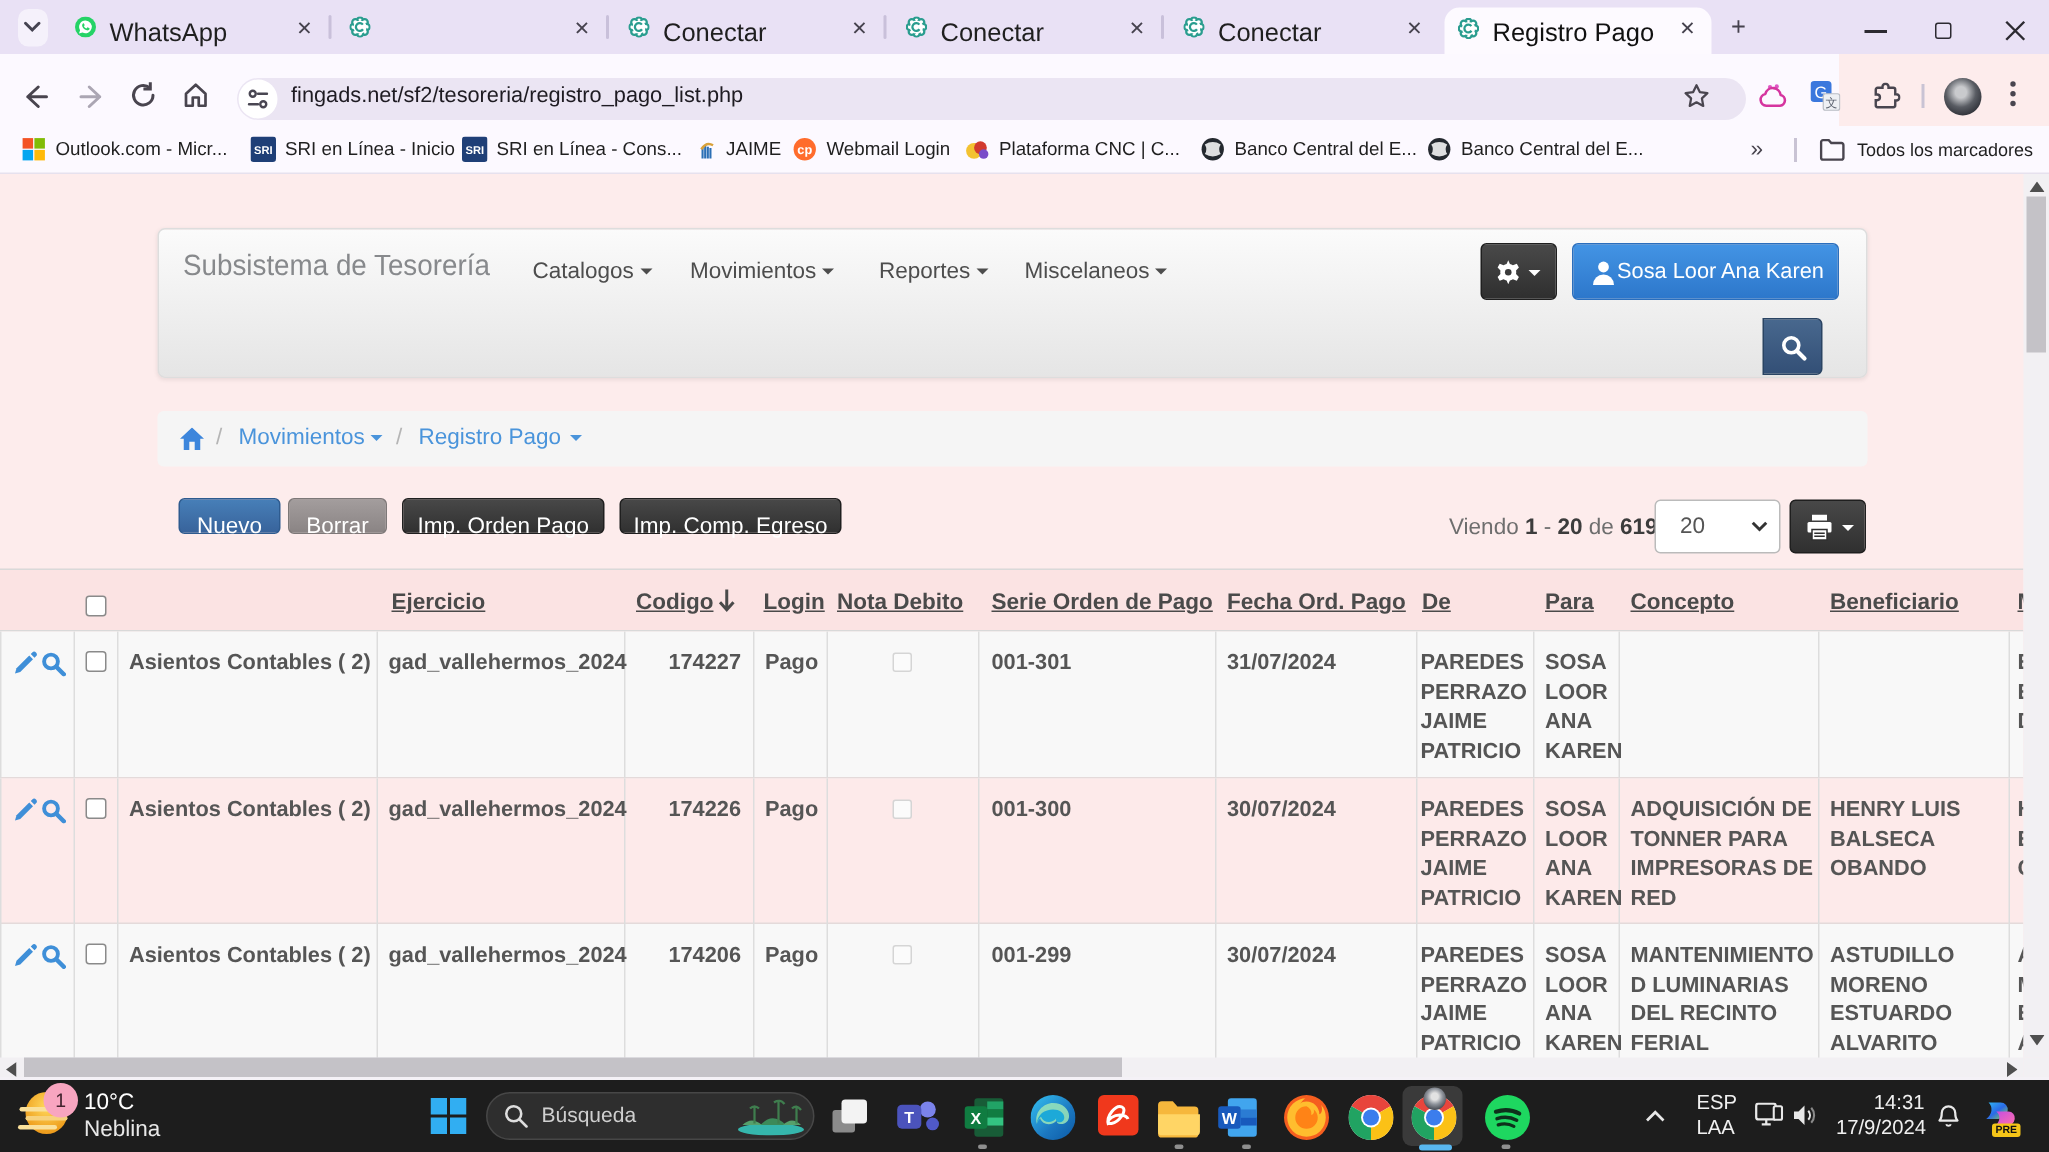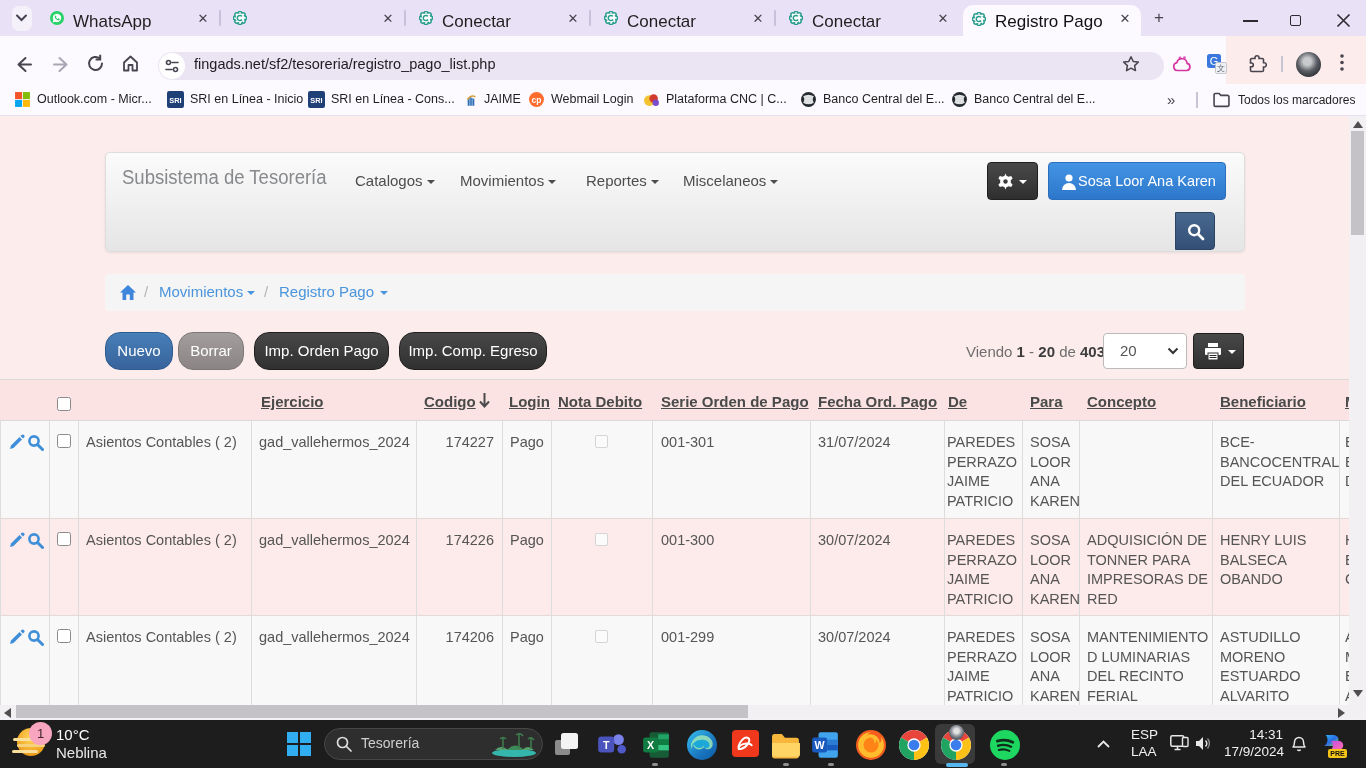--- a/index.html
+++ b/index.html
@@ -27,30 +27,30 @@
 #hpanel{position:absolute;left:105px;top:36px;width:1140px;height:100px;background:linear-gradient(#fbfbfb,#e5e5e5);border:1px solid #ddd;border-radius:5px;box-shadow:0 1px 3px rgba(0,0,0,.08);}
 #htitle{position:absolute;left:16px;top:13px;font-size:19.5px;color:#87898c;transform:scaleX(.95);transform-origin:left;white-space:nowrap;}
 .navlink{position:absolute;top:19px;font-size:15px;color:#4d4d4d;}
 .caret{display:inline-block;width:0;height:0;border-left:4px solid transparent;border-right:4px solid transparent;border-top:4px solid #4d4d4d;vertical-align:middle;margin-left:4px;}
 #gearbtn{position:absolute;left:881px;top:9px;width:51px;height:38px;background:linear-gradient(#494949,#2f2f2f);border:1px solid #1f1f1f;border-radius:4px;}
 #userbtn{position:absolute;left:942px;top:9px;width:178px;height:38px;background:linear-gradient(#4394e4,#2d77cb);border:1px solid #2a6ebd;border-radius:4px;color:#fff;font-size:14.5px;text-align:center;line-height:36px;}
 #searchin{position:absolute;left:850px;top:59px;width:219px;height:38px;background:#fff;border:1px solid #ccc;border-radius:4px 0 0 4px;color:#999;font-size:15px;line-height:36px;padding-left:12px;}
 #searchbtn{position:absolute;left:1069px;top:59px;width:40px;height:38px;background:linear-gradient(#48688e,#334f76);border:1px solid #2a4463;border-radius:0 4px 4px 0;}
 #crumb{position:absolute;left:105px;top:158px;width:1140px;height:37px;background:#f5f5f5;border-radius:4px;font-size:15px;}
 .blue{color:#4a94db;}
-.btn{position:absolute;top:216px;height:38px;border-radius:15px;color:#fff;font-size:15px;text-align:center;line-height:36px;}
+.btn{position:absolute;top:216px;height:24px;border-radius:4px;color:#fff;font-size:15px;text-align:center;line-height:36px;margin-left:14px;}
 #viendo{position:absolute;left:966px;top:227px;font-size:15px;color:#6e6e6e;}
 #pagesel{position:absolute;left:1103px;top:217px;width:84px;height:36px;background:#fff;border:1px solid #bbb;border-radius:4px;font-size:15px;color:#555;line-height:34px;padding-left:16px;}
 #printbtn{position:absolute;left:1193px;top:217px;width:51px;height:36px;background:linear-gradient(#484848,#303030);border:1px solid #1f1f1f;border-radius:4px;}
 
 
 #tbl{position:absolute;left:0px;top:263px;width:1349px;}
 .hrow{position:absolute;left:0;top:0;width:1349px;height:42px;background:#fbe3e3;border-top:1px solid #d9d9d9;border-bottom:1px solid #d9d9d9;}
 .hlbl{position:absolute;top:14px;font-size:15px;font-weight:bold;color:#4a4a4a;text-decoration:underline;white-space:nowrap;}
-.row{position:absolute;left:0;width:1349px;}
+.row{position:absolute;left:0;width:1349px;font-weight:bold;}
 .cell{position:absolute;font-size:14.5px;color:#555;line-height:19.5px;padding-top:0px;white-space:pre-line;}
 .vline{position:absolute;top:0;width:1px;background:#ddd;}
 .cb{position:absolute;width:14px;height:14px;background:#fff;border:1px solid #8a8a8a;border-radius:2.5px;}
 .cbd{position:absolute;width:13px;height:13px;background:#fbfbfb;border:1px solid #d5d5d5;border-radius:2px;}
 
 
 #hscroll{position:absolute;left:0;top:705px;width:1349px;height:13px;background:#f2f0f3;}
 #hthumb{position:absolute;left:16px;top:0px;width:732px;height:13px;background:#c4c2c7;}
 #vscroll{position:absolute;left:1349px;top:116px;width:17px;height:589px;background:#f2f0f3;}
 #corner{position:absolute;left:1349px;top:705px;width:17px;height:13px;background:#f2f0f3;}
@@ -316,21 +316,21 @@
     <span class="blue" style="position:absolute;left:54px;top:9px;">Movimientos<span class="caret" style="border-top-color:#4a94db;"></span></span>
     <span style="position:absolute;left:159px;top:9px;color:#b5b5b5;">/</span>
     <span class="blue" style="position:absolute;left:174px;top:9px;">Registro Pago<span class="caret" style="border-top-color:#4a94db;margin-left:6px;"></span></span>
   </div>
 
   <div class="btn" style="left:105px;width:68px;background:linear-gradient(#477fb8,#38639b);border:1px solid #2e5b8f;">Nuevo</div>
   <div class="btn" style="left:178px;width:66px;background:linear-gradient(#a39d9d,#8a8484);border:1px solid #7d7878;">Borrar</div>
   <div class="btn" style="left:254px;width:135px;background:linear-gradient(#484848,#303030);border:1px solid #1f1f1f;">Imp. Orden Pago</div>
   <div class="btn" style="left:399px;width:148px;background:linear-gradient(#484848,#303030);border:1px solid #1f1f1f;">Imp. Comp. Egreso</div>
 
-  <div id="viendo">Viendo <b style="color:#3c3c3c;">1</b> - <b style="color:#3c3c3c;">20</b> de <b style="color:#3c3c3c;">403</b></div>
+  <div id="viendo">Viendo <b style="color:#3c3c3c;">1</b> - <b style="color:#3c3c3c;">20</b> de <b style="color:#3c3c3c;">619</b></div>
   <div id="pagesel">20<svg style="position:absolute;right:7px;top:13px;" width="12" height="8" viewBox="0 0 12 8">
         <path d="M1.5 1.5 L6 6 L10.5 1.5" stroke="#333" stroke-width="2" fill="none"></path>
       </svg></div>
   <div id="printbtn">
       <svg style="position:absolute;left:10px;top:9px;" width="18" height="18" viewBox="0 0 18 18">
         <rect x="4" y="0" width="10" height="4" fill="#fff"></rect>
         <rect x="1" y="5" width="16" height="7" rx="1" fill="#fff"></rect>
         <rect x="4" y="10" width="10" height="7" fill="#fff" stroke="#303030" stroke-width="1"></rect>
         <path d="M5.5 12.5 h7 M5.5 14.5 h7" stroke="#303030" stroke-width="1"></path>
       </svg>
@@ -386,23 +386,20 @@
         <div class="cell" style="left:661px;top:12px;">001-301</div>
         <div class="cell" style="left:818px;top:12px;">31/07/2024</div>
         <div class="cell" style="left:947px;top:12px;">PAREDES
 PERRAZO
 JAIME
 PATRICIO</div>
         <div class="cell" style="left:1030px;top:12px;">SOSA
 LOOR
 ANA
 KAREN</div>
-        <div class="cell" style="left:1220px;top:12px;">BCE-
-BANCOCENTRAL
-DEL ECUADOR</div>
         <div class="cell" style="left:1345px;top:12px;">E
 E
 D</div>
       </div>
       <div class="row" style="top:140px;height:97px;background:#fdeaea;border-bottom:1px solid #e4dada;">
         <div class="vline" style="left:0px;height:97px;"></div>
         <div class="vline" style="left:49px;height:97px;"></div>
         <div class="vline" style="left:78px;height:97px;"></div>
         <div class="vline" style="left:251px;height:97px;"></div>
         <div class="vline" style="left:416px;height:97px;"></div>
@@ -542,21 +539,21 @@
       <rect x="13" y="0" width="11" height="11" fill="#31aef2"></rect>
       <rect x="0" y="13" width="11" height="11" fill="#31aef2"></rect>
       <rect x="13" y="13" width="11" height="11" fill="#31aef2"></rect>
     </svg>
 
   <div class="abs" style="left:324px;top:8px;width:219px;height:32px;background:#2e2e2e;border:1px solid #474747;border-radius:16px;"></div>
   <svg class="abs" style="left:336px;top:16px;" width="16" height="16" viewBox="0 0 16 16">
       <circle cx="6.5" cy="6.5" r="5" fill="none" stroke="#dedede" stroke-width="1.7"></circle>
       <path d="M10.5 10.5 L15 15" stroke="#dedede" stroke-width="1.7" stroke-linecap="round"></path>
     </svg>
-  <div class="abs" style="left:361px;top:15px;font-size:14px;color:#cfcfcf;">Tesorería</div>
+  <div class="abs" style="left:361px;top:15px;font-size:14px;color:#cfcfcf;">Búsqueda</div>
   <svg class="abs" style="left:489px;top:13px;" width="50" height="24" viewBox="0 0 50 24">
       <ellipse cx="25" cy="20" rx="22" ry="4" fill="#35b6ac"></ellipse>
       <path d="M6 17 q6-6 13 0 z" fill="#56a06b"></path>
       <path d="M18 17 q8-9 17 0 z" fill="#3c8a59"></path>
       <path d="M33 17 q6-6 12 0 z" fill="#56a06b"></path>
       <path d="M11 6 q3-3 6 0 M14 4 v12" stroke="#3f7d4e" stroke-width="1.5" fill="none"></path>
       <path d="M27 2 q4-3 7 1 M30 1 v15" stroke="#3f7d4e" stroke-width="1.5" fill="none"></path>
       <path d="M39 6 q3-3 6 1 M42 5 v11" stroke="#3f7d4e" stroke-width="1.5" fill="none"></path>
     </svg>
 

